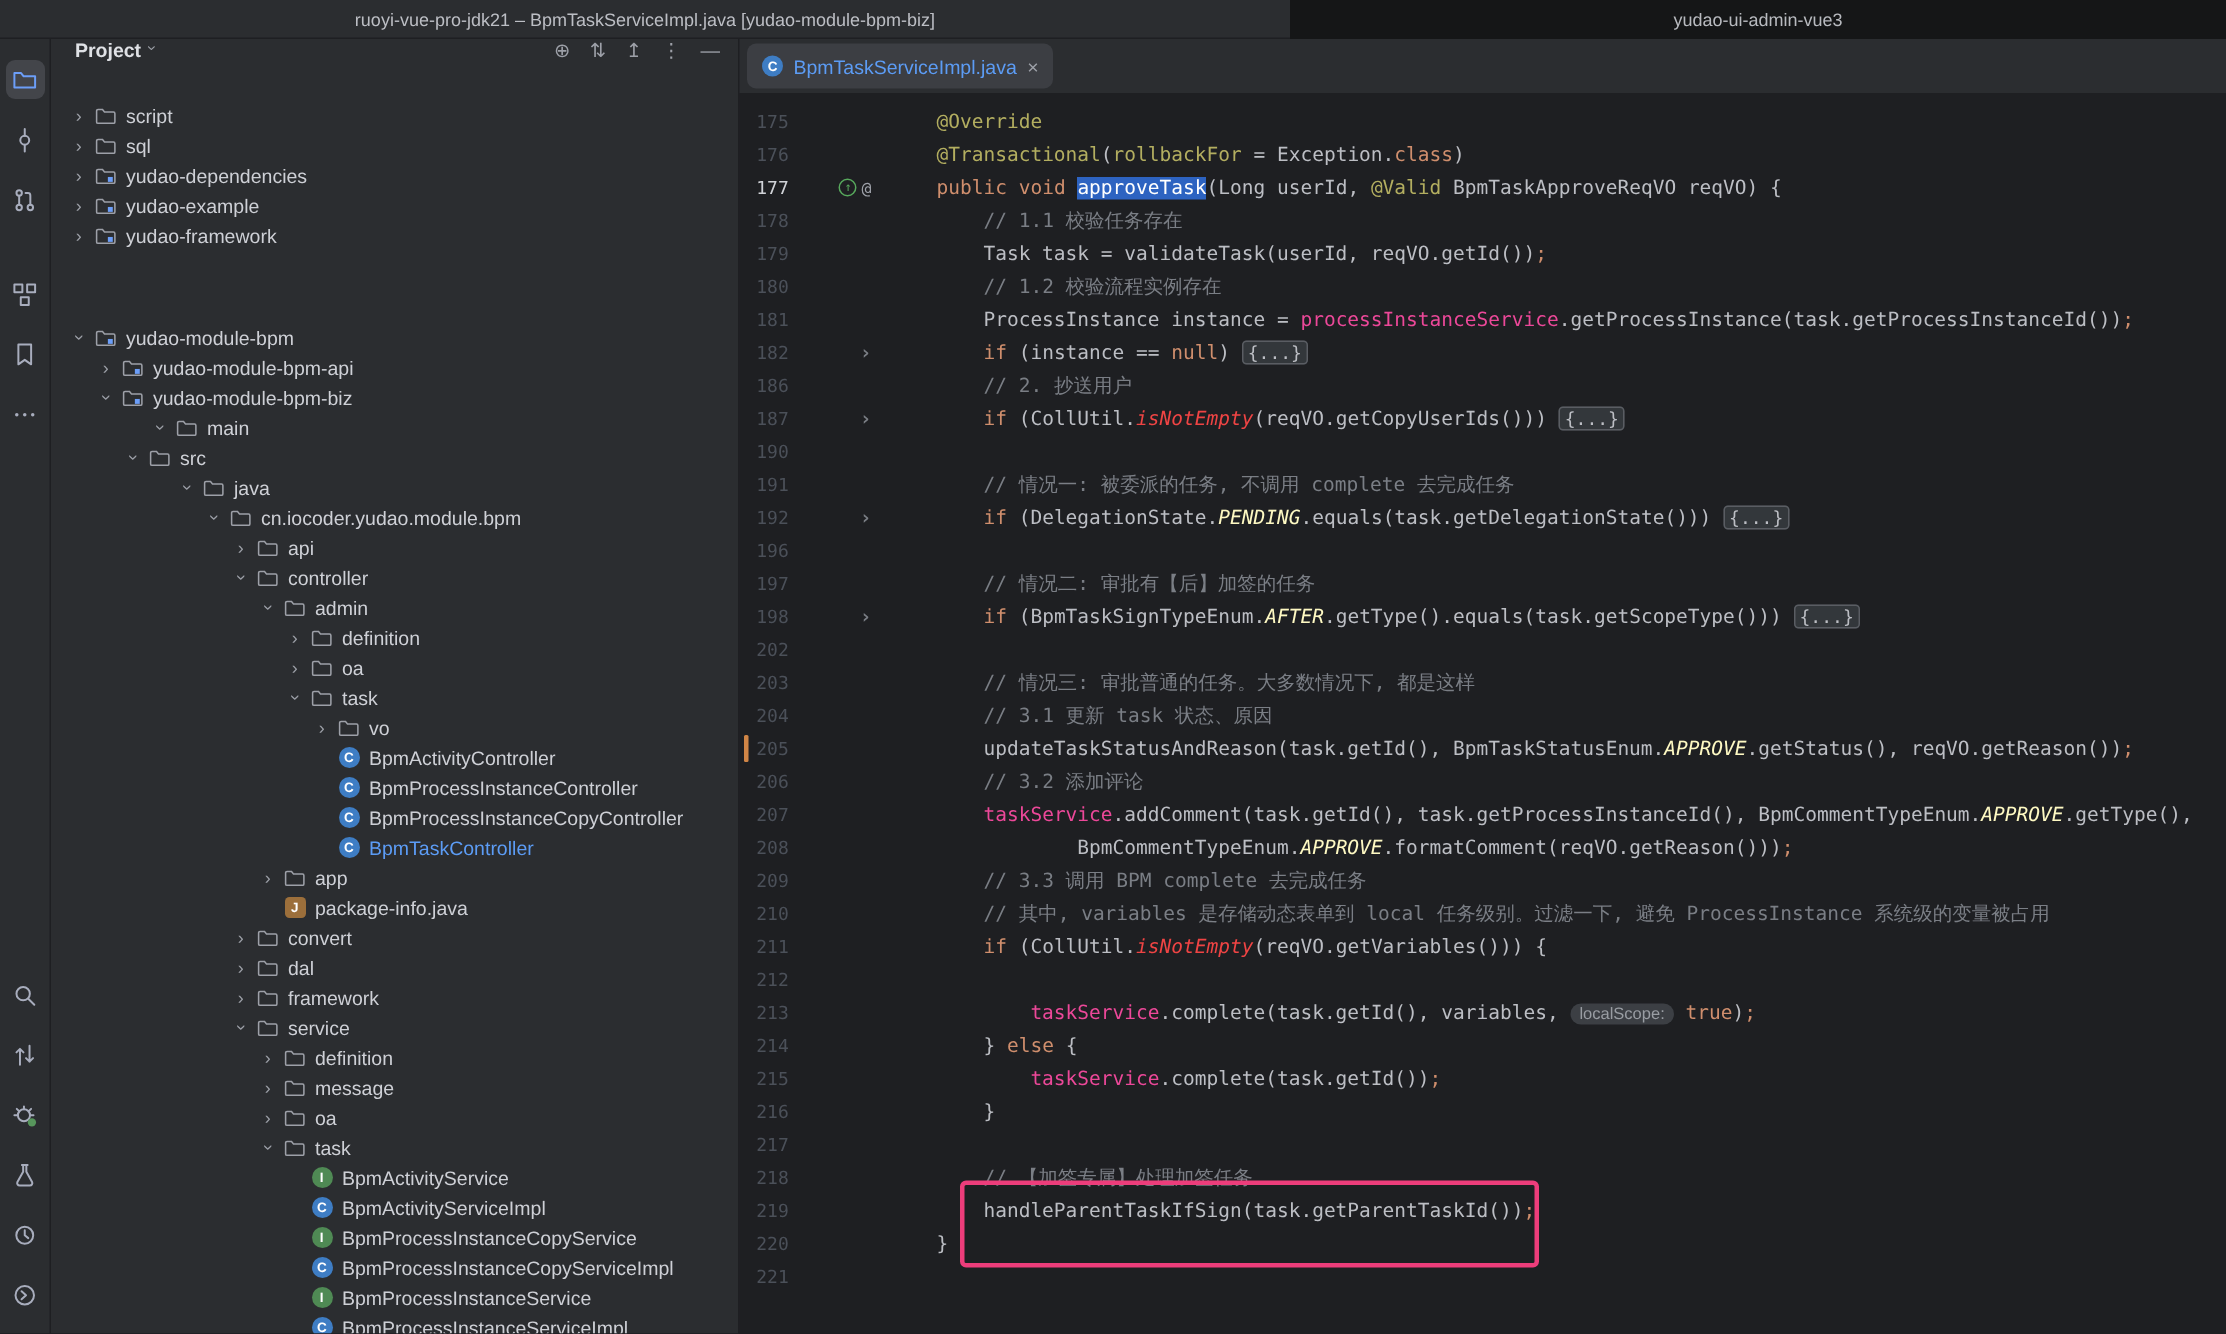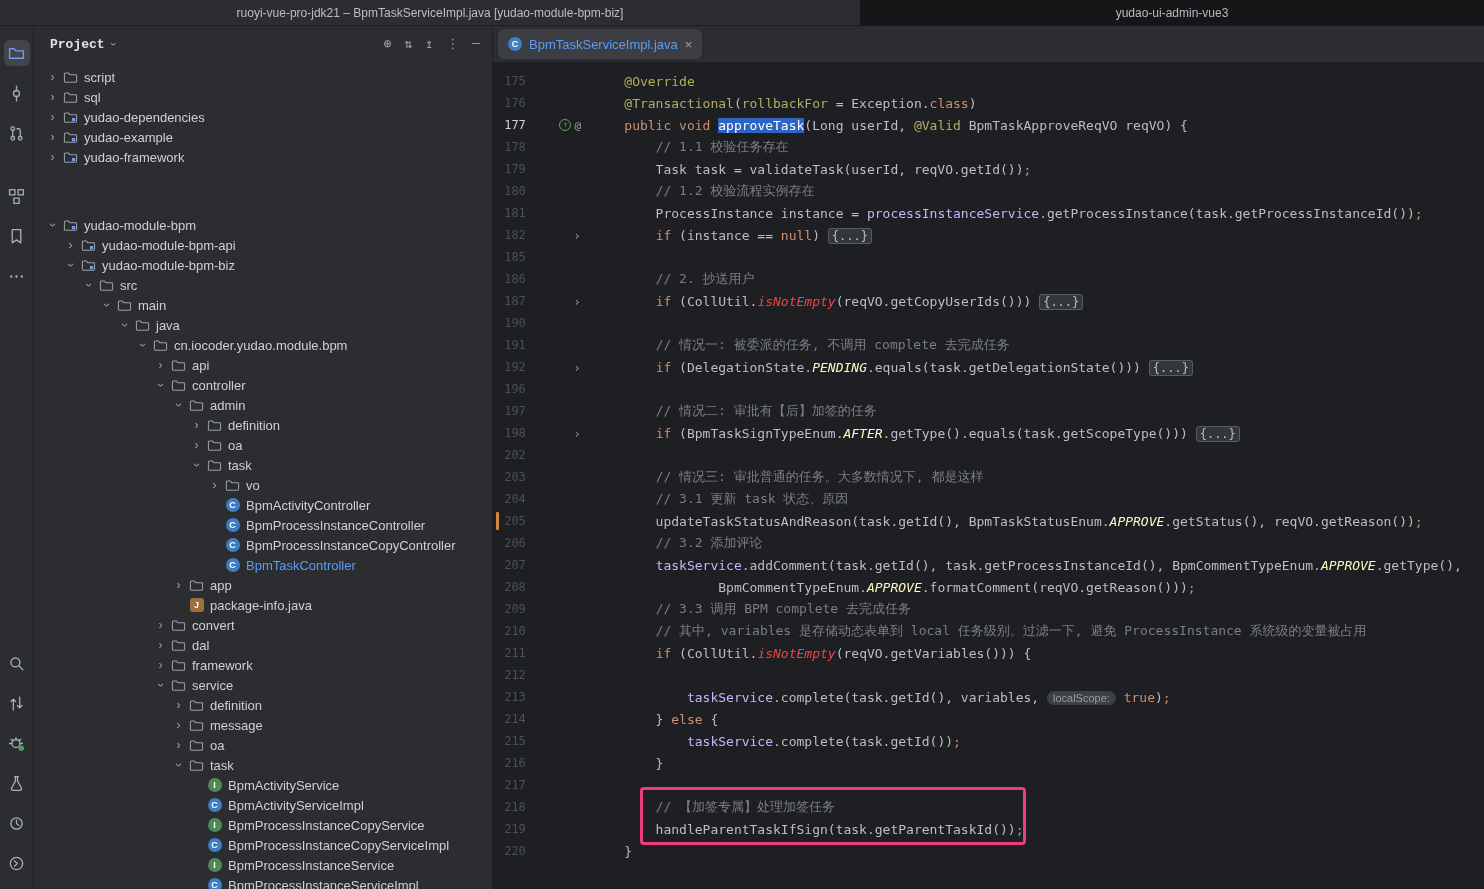--- a/index.html
+++ b/index.html
@@ -23,21 +23,21 @@
   .ab-icon { width:26px; height:26px; margin:7px 0; border-radius:6px; color:#A8ADBD;
     display:grid; place-items:center; cursor:default; }
   .ab-icon svg { width:17px; height:17px; fill:none; stroke:currentColor; stroke-width:1.25;
     stroke-linecap:round; stroke-linejoin:round; }
   .ab-icon.active { background:#43454A; color:#6C9EF8; }
   .ab-icon[data-name="structure-icon"] { margin-top:30px; }
 
   
   .project-panel { width:459px; background:#2B2D30; border-right:1px solid #1E1F22;
     display:flex; flex-direction:column; }
-  .panel-header { height:36px; flex:none; display:flex; align-items:center; padding:0 12px 0 16px;font-family:Liberation Mono, monospace; }
+  .panel-header { height:36px; flex:none; display:flex; align-items:flex-start; padding:0 12px 0 16px; }
   .panel-title { color:#DFE1E5; font-size:13px; font-weight:600; }
   .panel-title-chev { color:#9DA0A8; font-size:11px; margin-left:5px; display:inline-block;
     transform:rotate(90deg); }
   .panel-tools { margin-left:auto; display:flex; gap:13px; }
   .panel-tools span { color:#9DA0A8; font-size:13px; }
 
   .tree { flex:1; overflow:hidden; padding-top:5px; font-size:13px; color:#CED0D6; }
   .tree-row { height:20px; display:flex; align-items:center; white-space:nowrap; }
   .tree-row.selected { background:#3574F0; color:#FFFFFF; }
   .tree-row.modified .t-label { color:#5C9CF5; }
@@ -71,21 +71,21 @@
   .lnum.cur { color:#D1D3D8; }
   .gicons { flex:1; display:flex; align-items:center; justify-content:flex-end;
     padding-right:12px; gap:3px; }
   .ov-ic { width:12px; height:12px; border:1px solid #57A85C; border-radius:50%;
     color:#57A85C; font-size:8px; display:grid; place-items:center; line-height:1; }
   .at-ic { color:#9DA0A8; font-size:11px; }
   .fold-ic { color:#7A7E85; font-size:13px; font-weight:700; }
 
   .ltext { white-space:pre; }
   .tk-d{color:#BCBEC4} .tk-k{color:#CF8E6D} .tk-a{color:#B3AE60} .tk-c{color:#7A7E85}
-  .tk-f{color:#c4b5fd} .tk-s{color:#fef9c3;font-style:italic}
+  .tk-f{color:#ec4899} .tk-s{color:#fef9c3;font-style:italic}
   .tk-i{color:#ef4444;font-style:italic} .tk-p{color:#CF8E6D}
   .tk-m{color:#FFFFFF;background:#2D63C1}
   .tk-fold{background:#33373B;border:1px solid #5A5D63;border-radius:3px;color:#BCBEC4;
     padding:0 3px;font-size:12px}
   .tk-hint{background:#3C3F44;color:#999DA3;border-radius:8px;padding:1px 6px;font-size:11px;
     font-family:"Liberation Sans", sans-serif;}
 
   .annotation-box { position:absolute; border:3px solid #ED3D7B; border-radius:4px;
     pointer-events:none; }
 </style>
@@ -259,37 +259,37 @@
         <div class="tree-row" data-name="tree-item-yudao-module-bpm-biz" style="padding-left: 28px;">
           <span class="t-chev" data-name="chevron-down-icon"><span class="e">›</span></span>
           <span class="t-icon" data-name="module-icon">
             <svg viewBox="0 0 16 16">
               <path d="M1.5 4.2a1 1 0 0 1 1-1h3.2l1.4 1.8h6.4a1 1 0 0 1 1 1v6a1 1 0 0 1-1 1H2.5a1 1 0 0 1-1-1z"></path>
               <rect x="9.5" y="8.5" width="3.5" height="3.5" fill="#6C9EF8" stroke="none"></rect>
             </svg>
           </span>
           <span class="t-label" data-name="tree-item-label">yudao-module-bpm-biz</span>
         </div>
+        <div class="tree-row" data-name="tree-item-main" style="padding-left: 64px;">
+          <span class="t-chev" data-name="chevron-down-icon"><span class="e">›</span></span>
+          <span class="t-icon" data-name="folder-icon">
+            <svg viewBox="0 0 16 16">
+              <path d="M1.5 4.2a1 1 0 0 1 1-1h3.2l1.4 1.8h6.4a1 1 0 0 1 1 1v6a1 1 0 0 1-1 1H2.5a1 1 0 0 1-1-1z"></path>
+            </svg>
+          </span>
+          <span class="t-label" data-name="tree-item-label">main</span>
+        </div>
         <div class="tree-row" data-name="tree-item-src" style="padding-left: 46px;">
           <span class="t-chev" data-name="chevron-down-icon"><span class="e">›</span></span>
           <span class="t-icon" data-name="folder-icon">
             <svg viewBox="0 0 16 16">
               <path d="M1.5 4.2a1 1 0 0 1 1-1h3.2l1.4 1.8h6.4a1 1 0 0 1 1 1v6a1 1 0 0 1-1 1H2.5a1 1 0 0 1-1-1z"></path>
             </svg>
           </span>
           <span class="t-label" data-name="tree-item-label">src</span>
-        </div>
-        <div class="tree-row" data-name="tree-item-main" style="padding-left: 64px;">
-          <span class="t-chev" data-name="chevron-down-icon"><span class="e">›</span></span>
-          <span class="t-icon" data-name="folder-icon">
-            <svg viewBox="0 0 16 16">
-              <path d="M1.5 4.2a1 1 0 0 1 1-1h3.2l1.4 1.8h6.4a1 1 0 0 1 1 1v6a1 1 0 0 1-1 1H2.5a1 1 0 0 1-1-1z"></path>
-            </svg>
-          </span>
-          <span class="t-label" data-name="tree-item-label">main</span>
         </div>
         <div class="tree-row" data-name="tree-item-java" style="padding-left: 82px;">
           <span class="t-chev" data-name="chevron-down-icon"><span class="e">›</span></span>
           <span class="t-icon" data-name="folder-icon">
             <svg viewBox="0 0 16 16">
               <path d="M1.5 4.2a1 1 0 0 1 1-1h3.2l1.4 1.8h6.4a1 1 0 0 1 1 1v6a1 1 0 0 1-1 1H2.5a1 1 0 0 1-1-1z"></path>
             </svg>
           </span>
           <span class="t-label" data-name="tree-item-label">java</span>
         </div>
@@ -605,27 +605,20 @@
           <div class="gutter" data-name="gutter">
             <span class="lnum" data-name="line-number">182</span>
             <span class="gicons">
               <span class="fold-ic" data-name="fold-arrow-icon">›</span>
             </span>
           </div>
           <span class="ltext" data-name="code-text"><span class="tk-d">        </span><span class="tk-k">if</span><span class="tk-d"> (instance == </span><span class="tk-k">null</span><span class="tk-d">) </span><span class="tk-fold" data-name="folded-region">{...}</span></span>
         </div>
         <div class="code-line" data-name="code-line">
           <div class="gutter" data-name="gutter">
-            <span class="lnum" data-name="line-number">185</span>
-            <span class="gicons"></span>
-          </div>
-          <span class="ltext" data-name="code-text"></span>
-        </div>
-        <div class="code-line" data-name="code-line">
-          <div class="gutter" data-name="gutter">
             <span class="lnum" data-name="line-number">186</span>
             <span class="gicons"></span>
           </div>
           <span class="ltext" data-name="code-text"><span class="tk-d">        </span><span class="tk-c">// 2. 抄送用户</span></span>
         </div>
         <div class="code-line" data-name="code-line">
           <div class="gutter" data-name="gutter">
             <span class="lnum" data-name="line-number">187</span>
             <span class="gicons">
               <span class="fold-ic" data-name="fold-arrow-icon">›</span>
@@ -805,16 +798,23 @@
           </div>
           <span class="ltext" data-name="code-text"><span class="tk-d">        handleParentTaskIfSign(task.getParentTaskId())</span><span class="tk-p">;</span></span>
         </div>
         <div class="code-line" data-name="code-line">
           <div class="gutter" data-name="gutter">
             <span class="lnum" data-name="line-number">220</span>
             <span class="gicons"></span>
           </div>
           <span class="ltext" data-name="code-text"><span class="tk-d">    }</span></span>
         </div>
+        <div class="code-line" data-name="code-line">
+          <div class="gutter" data-name="gutter">
+            <span class="lnum" data-name="line-number">221</span>
+            <span class="gicons"></span>
+          </div>
+          <span class="ltext" data-name="code-text"></span>
+        </div>
         <div class="annotation-box" data-name="highlight-annotation-box" style="border-color: rgb(237, 61, 123); top: 725px; left: 147px; width: 386px; height: 58px;"></div>
       </div>
   </div>
 </div>
 
 </body></html>

